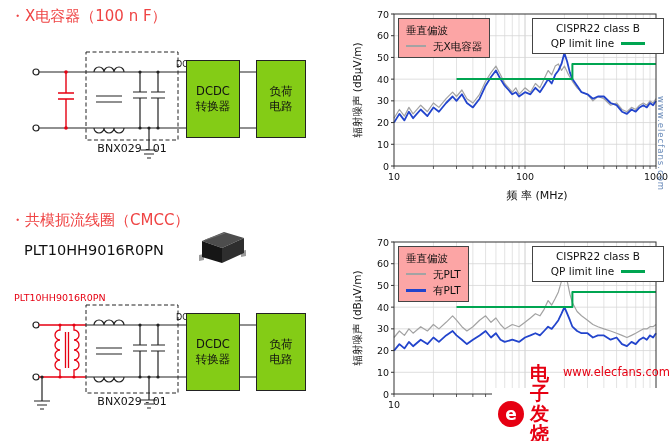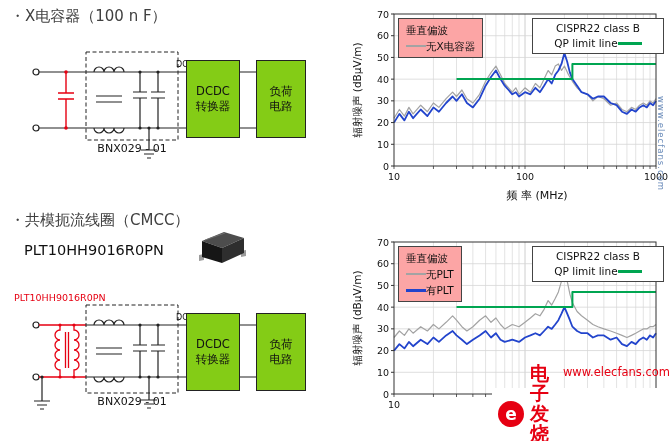--- a/index.html
+++ b/index.html
@@ -1,36 +1,36 @@
 <!DOCTYPE html>
 <html><head>
 <meta charset="utf-8">
 <style>
   html,body{margin:0;padding:0;}
   body{font-family:"DejaVu Sans","Liberation Sans",sans-serif;background:#fff;}
   .page{position:relative;width:670px;height:441px;background:#fff;overflow:hidden;}
-  .title{position:absolute;font-size:15px;color:#404040;white-space:nowrap;}
+  .title{position:absolute;font-size:15px;color:#ef4444;white-space:nowrap;}
   .part-number{position:absolute;font-size:14.5px;color:#111;white-space:nowrap;}
   .circuit{position:absolute;}
   .cbox{position:absolute;border:1px solid #222;background:#84cc16;display:flex;flex-direction:column;
         align-items:center;justify-content:center;font-size:11.5px;color:#111;line-height:15px;}
   .mod-label{position:absolute;font-size:11px;color:#111;text-align:center;white-space:nowrap;}
   .dc-label{position:absolute;font-size:8px;color:#111;}
   .choke-label{position:absolute;font-size:9.5px;color:#e60012;white-space:nowrap;}
   .photo{position:absolute;}
   .chart{position:absolute;width:322px;height:212px;}
   .plot text{font-family:"DejaVu Sans",sans-serif;}
   .ylabel{position:absolute;left:10px;top:86px;transform:translate(-50%,-50%) rotate(-90deg);
           font-size:10.5px;color:#111;white-space:nowrap;}
   .xlabel{position:absolute;left:58px;top:184px;width:262px;text-align:center;font-size:11px;color:#111;}
   .legend{position:absolute;left:50px;top:14px;background:#fca5a5;border:1px solid #444;
           padding:3px 7px;font-size:10.5px;color:#111;line-height:16px;white-space:nowrap;}
   .limitbox{position:absolute;left:184px;top:14px;width:122px;background:#fff;border:1px solid #444;
           padding:2px 4px;font-size:10.5px;color:#111;line-height:15px;text-align:center;white-space:nowrap;}
-  .lg-row{display:flex;align-items:center;gap:0;}
+  .lg-row{display:flex;align-items:center;gap:7px;}
   .lg-row.center{justify-content:center;}
   .sw{display:inline-block;width:20px;background:#888;}
   .watermark{position:absolute;left:492px;top:388px;width:178px;height:52px;background:#fff;z-index:6;
              display:flex;align-items:center;gap:6px;padding-left:6px;box-sizing:border-box;}
   .wm-logo{width:26px;height:26px;border-radius:50%;background:#e60012;color:#fff;display:flex;
            align-items:center;justify-content:center;font-size:17px;font-weight:bold;flex:0 0 auto;}
   .wm-col{display:flex;flex-direction:row;line-height:1.05;}
   .wm-brand{font-size:19px;font-weight:bold;color:#e60012;letter-spacing:2px;}
   .wm-url{font-size:11.5px;color:#e60012;margin-top:2px;}
   .side-wm{position:absolute;left:656px;top:96px;writing-mode:vertical-rl;font-size:8.5px;

